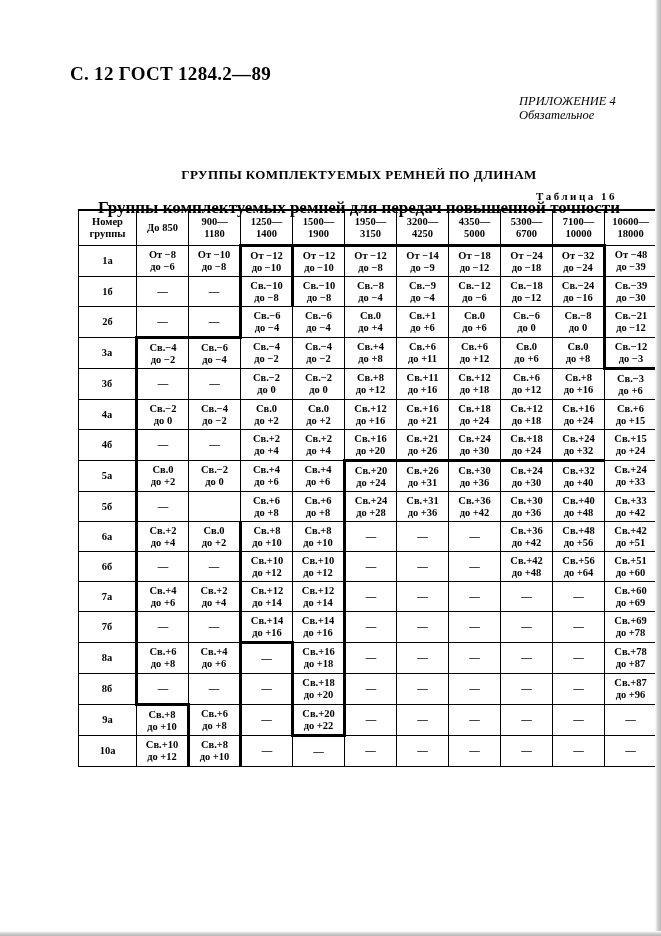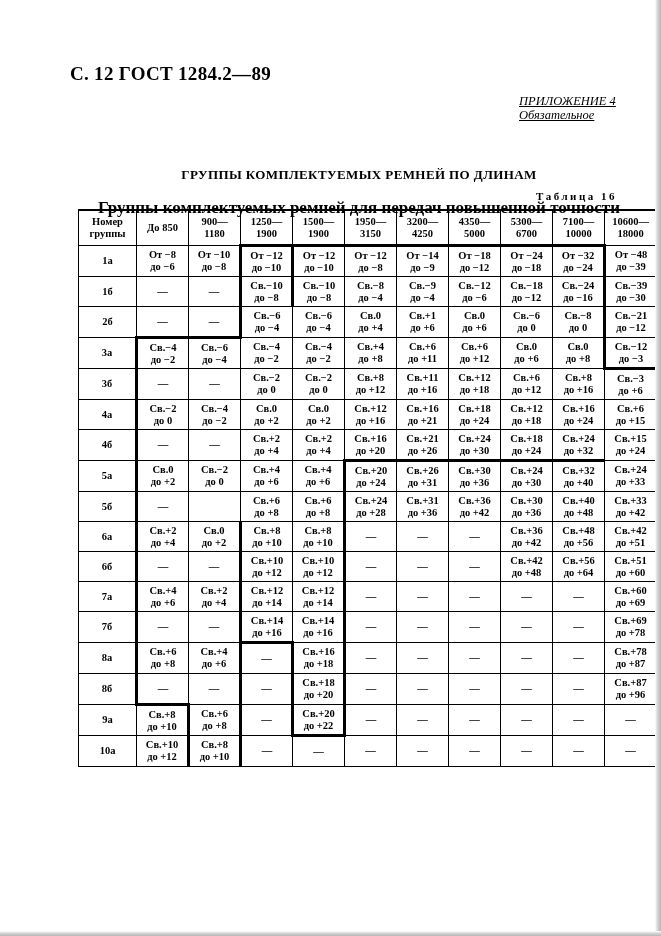--- a/index.html
+++ b/index.html
@@ -6,21 +6,21 @@
   body{
     width:661px;height:936px;background:#ffffff;position:relative;
     font-family:"Liberation Serif","DejaVu Serif",serif;color:#000;
     overflow:hidden;
   }
   .edge-right{position:absolute;top:0;right:0;width:6px;height:936px;
     background:linear-gradient(to right,#ffffff,#d7d7d7 40%,#b5b5b5);}
   .edge-bottom{position:absolute;left:0;bottom:0;width:661px;height:5px;
     background:linear-gradient(to bottom,#ffffff,#d2d2d2 50%,#b5b5b5);}
   .hdr-left{position:absolute;left:70px;top:63px;font-size:19px;font-weight:bold;letter-spacing:.3px;}
-  .appendix{position:absolute;left:519px;top:94px;font-style:italic;font-size:12.5px;line-height:14px;text-decoration:underline;}
+  .appendix{position:absolute;left:519px;top:94px;font-style:italic;font-size:12.5px;line-height:14px;}
   .centerband{position:absolute;left:70px;width:578px;text-align:center;margin-top:24px;}
   .title{top:143px;font-size:13px;font-weight:bold;letter-spacing:.4px;}
   .subtitle{top:174px;font-size:17px;font-weight:bold;}
   .tcaption{position:absolute;right:44px;top:190px;font-size:11px;letter-spacing:2.5px;font-weight:bold;}
   table.gost{position:absolute;left:70px;top:209px;border-collapse:collapse;table-layout:fixed;margin-left:8px;}
   table.gost th, table.gost td{
     border:1px solid #000;padding:0;margin:0;text-align:center;vertical-align:middle;
     font-weight:bold;font-size:10.5px;line-height:12px;white-space:pre-line;
     font-family:"Liberation Serif","DejaVu Serif",serif;
   }
@@ -64,21 +64,21 @@
       <col class="dat">
     </colgroup>
   <tbody id="tbody">
       <tr>
         <th class="head">Номер
 группы</th>
         <th class="head">До 850</th>
         <th class="head">900—
 1180</th>
         <th class="head hb">1250—
-1900</th>
+1400</th>
         <th class="head hb">1500—
 1900</th>
         <th class="head hb">1950—
 3150</th>
         <th class="head hb">3200—
 4250</th>
         <th class="head hb">4350—
 5000</th>
         <th class="head hb">5300—
 6700</th>

